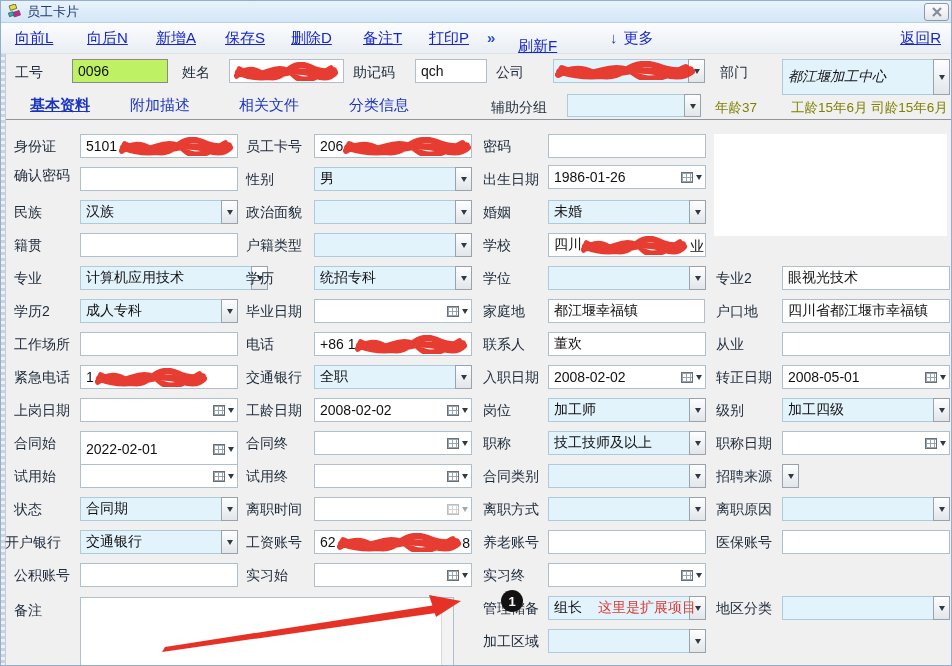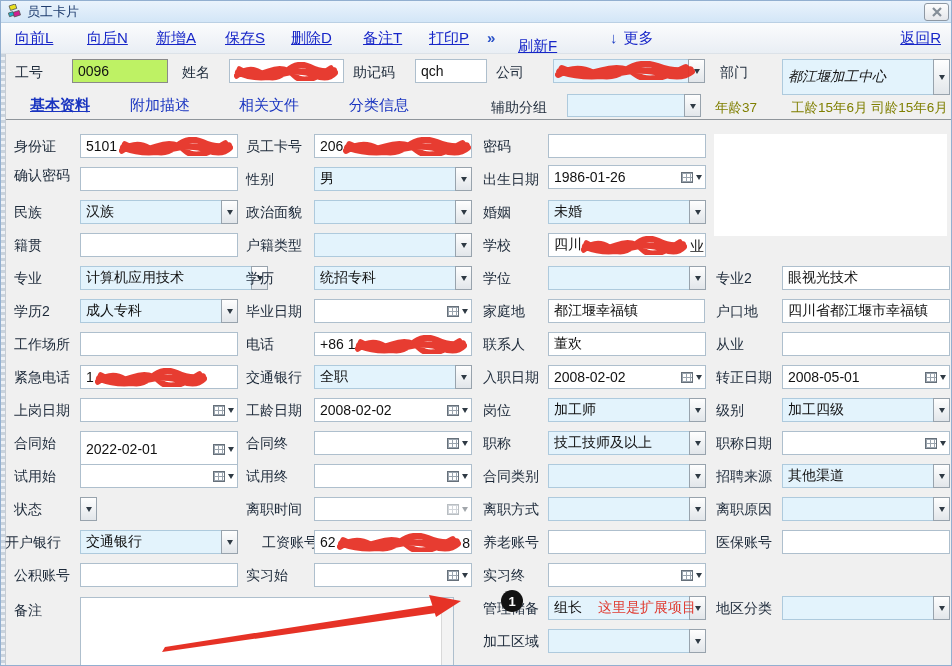--- a/index.html
+++ b/index.html
@@ -416,27 +416,27 @@
       </div>
       <span class="lbl" style="left: 482px; top: 467px;">合同类别</span>
       <div class="combo" style="left: 547px; top: 463px; width: 158px; height: 24px;">
         <div class="cval"></div>
         <div class="cbtn">
           <div class="tri"></div>
         </div>
       </div>
       <span class="lbl" style="left: 715px; top: 467px;">招聘来源</span>
       <div class="combo" style="left: 781px; top: 463px; width: 168px; height: 24px;">
-        <div class="cval">其他渠道</div>
         <div class="cbtn">
           <div class="tri"></div>
         </div>
       </div>
       <span class="lbl" style="left: 13px; top: 500px;">状态</span>
       <div class="combo" style="left: 79px; top: 496px; width: 158px; height: 24px;">
+        <div class="cval">合同期</div>
         <div class="cbtn">
           <div class="tri"></div>
         </div>
       </div>
       <span class="lbl" style="left: 245px; top: 500px;">离职时间</span>
       <div class="date disab" style="left: 313px; top: 496px; width: 158px; height: 24px;">
         <div class="dv"></div>
         <div class="dbtn">
           <div class="cal"></div>
           <div class="tri"></div>
@@ -456,21 +456,21 @@
           <div class="tri"></div>
         </div>
       </div>
       <span class="lbl" style="left: 4px; top: 533px;">开户银行</span>
       <div class="combo" style="left: 79px; top: 529px; width: 158px; height: 24px;">
         <div class="cval">交通银行</div>
         <div class="cbtn">
           <div class="tri"></div>
         </div>
       </div>
-      <span class="lbl" style="left: 261px; top: 533px;">工资账号</span>
+      <span class="lbl" style="left: 245px; top: 533px;">工资账号</span>
       <div class="txt" style="left: 313px; top: 529px; width: 158px; height: 24px;">
         <span class="pfx">62</span>
         <span class="sfx">8</span>
         <div class="scrib" style="left: 22px; top: 2px; width: 124px; height: 19px;">
           <svg viewBox="0 0 120 18" preserveAspectRatio="none">
             <path d="M3,13 Q18,3 32,11 T60,9 T88,5 T116,8 M6,7 Q22,15 40,9 T70,13 T112,6 M4,10 Q28,18 52,12 T92,12 T117,10" fill="none" stroke="#E63226" stroke-width="6" stroke-linecap="round" opacity="0.95"></path>
           </svg>
         </div>
       </div>
       <span class="lbl" style="left: 482px; top: 533px;">养老账号</span>

